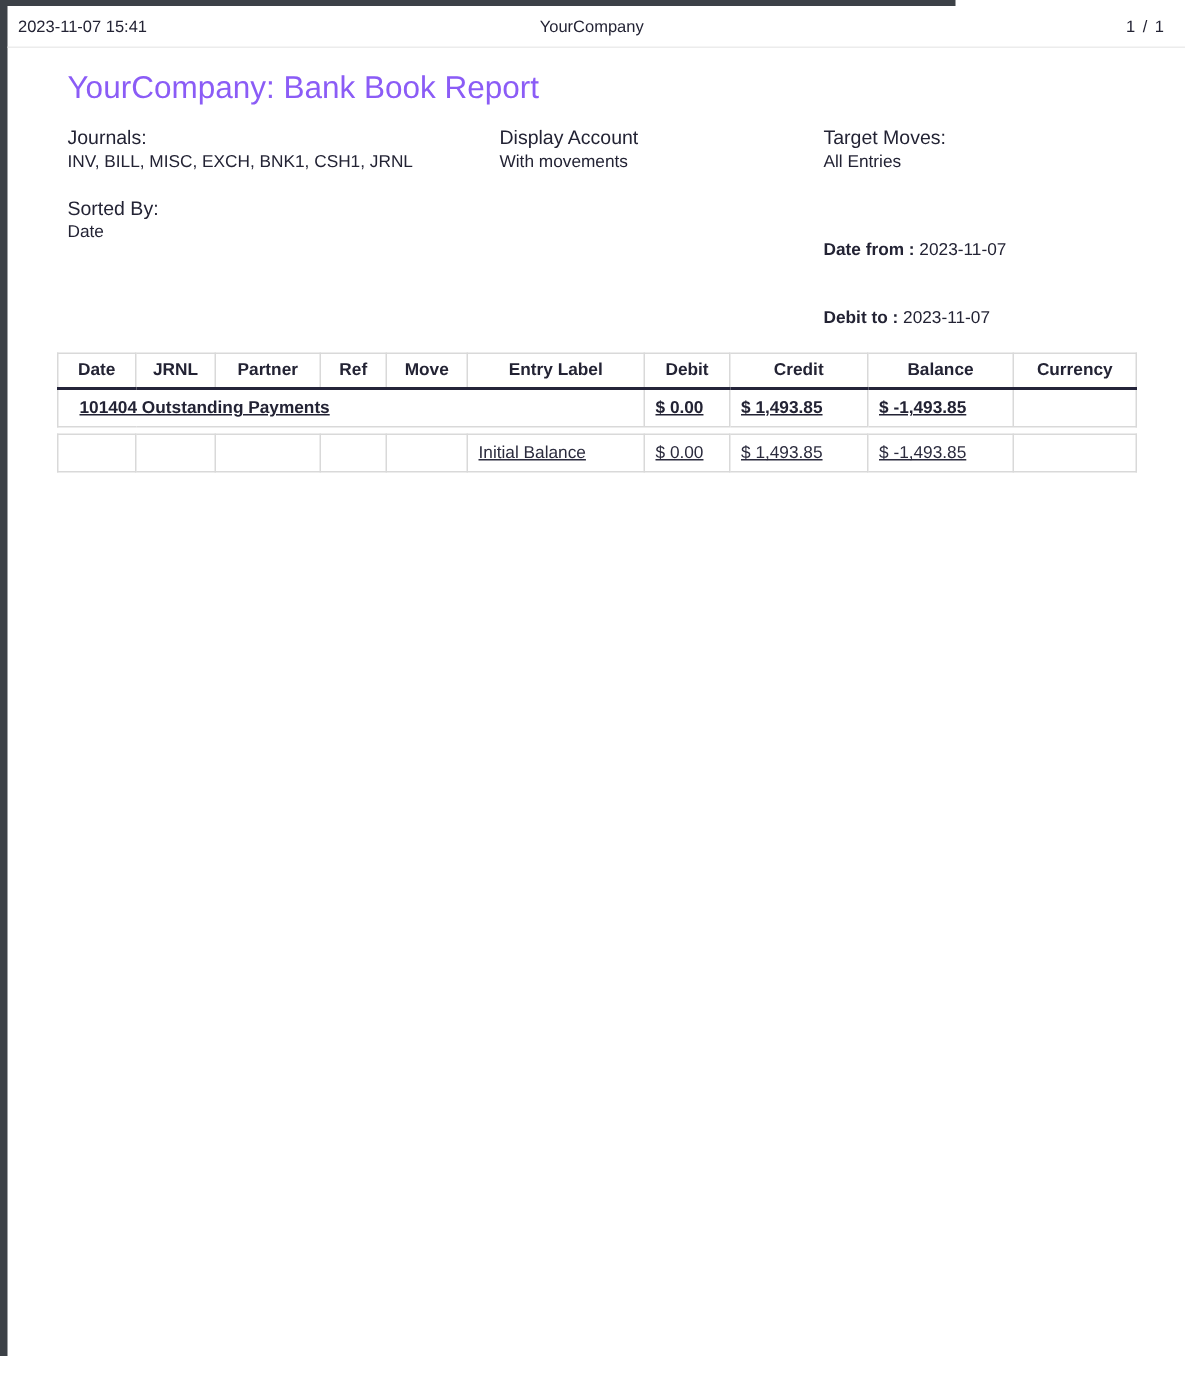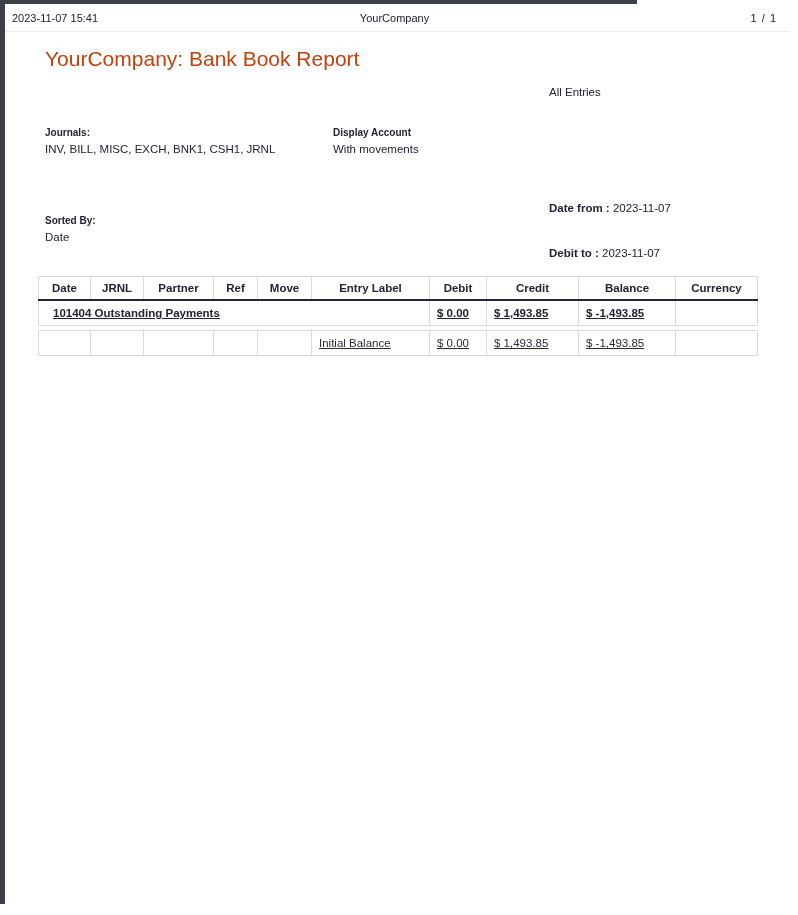--- a/index.html
+++ b/index.html
@@ -33,31 +33,31 @@
   }
   .rh-left  { width: 240px; }
   .rh-center{ flex: 1; text-align: center; }
   .rh-right { width: 240px; text-align: right; letter-spacing: 1px; }
 
   
   .report-title {
     margin: 15px 0 0 7px;
     font-size: 21px;
     font-weight: 400;
-    color: #c2410c;
+    color: #8b5cf6;
   }
 
   
   .filters { margin: 13px 0 0 7px; }
   .f-row { display: flex; }
   .f-row2 { margin-top: 15px; }
   .f-col1 { width: 288px; }
   .f-col2 { width: 216px; }
   .f-col3 { flex: 1; }
-  .f-label { font-size: 10px; font-weight: 700; line-height: 16px; margin-top: 41px; }
+  .f-label { font-size: 13px; font-weight: 400; line-height: 16px; }
   .f-value { font-size: 11.5px; line-height: 16px; }
   .f-line  { font-size: 11.5px; line-height: 17px; margin-top: 28px; }
   .f-line b { font-weight: 700; }
 
   
   .tbl-wrap { margin-top: 14px; }
   table.rt { border-collapse: collapse; table-layout: fixed; width: 719px; }
   .c-date { width: 52px; } .c-jrnl { width: 53px; } .c-partner { width: 70px; }
   .c-ref { width: 44px; }  .c-move { width: 54px; } .c-label { width: 118px; }
   .c-debit { width: 57px; } .c-credit { width: 92px; } .c-balance { width: 97px; }
@@ -103,20 +103,21 @@
         <div class="f-row">
           <div class="f-col1">
             <div class="f-label">Journals:</div>
             <div class="f-value">INV, BILL, MISC, EXCH, BNK1, CSH1, JRNL</div>
           </div>
           <div class="f-col2">
             <div class="f-label">Display Account</div>
             <div class="f-value">With movements</div>
           </div>
           <div class="f-col3">
+            <div class="f-label">Target Moves:</div>
             <div class="f-value">All Entries</div>
           </div>
         </div>
 
         <div class="f-row f-row2">
           <div class="f-col1">
             <div class="f-label">Sorted By:</div>
             <div class="f-value">Date</div>
           </div>
           <div class="f-col2"></div>

